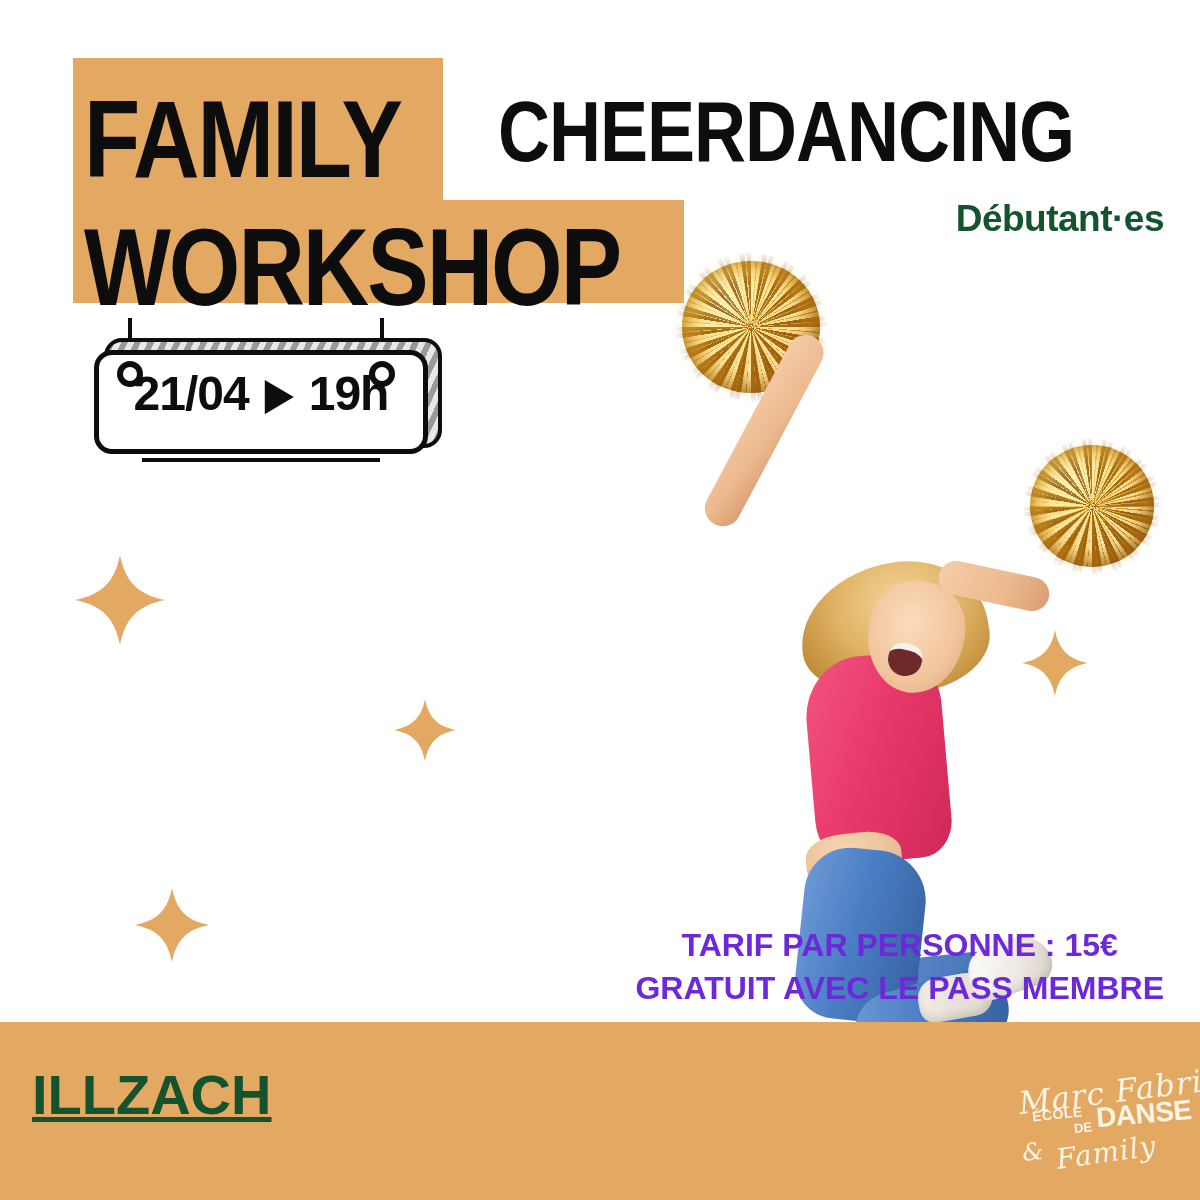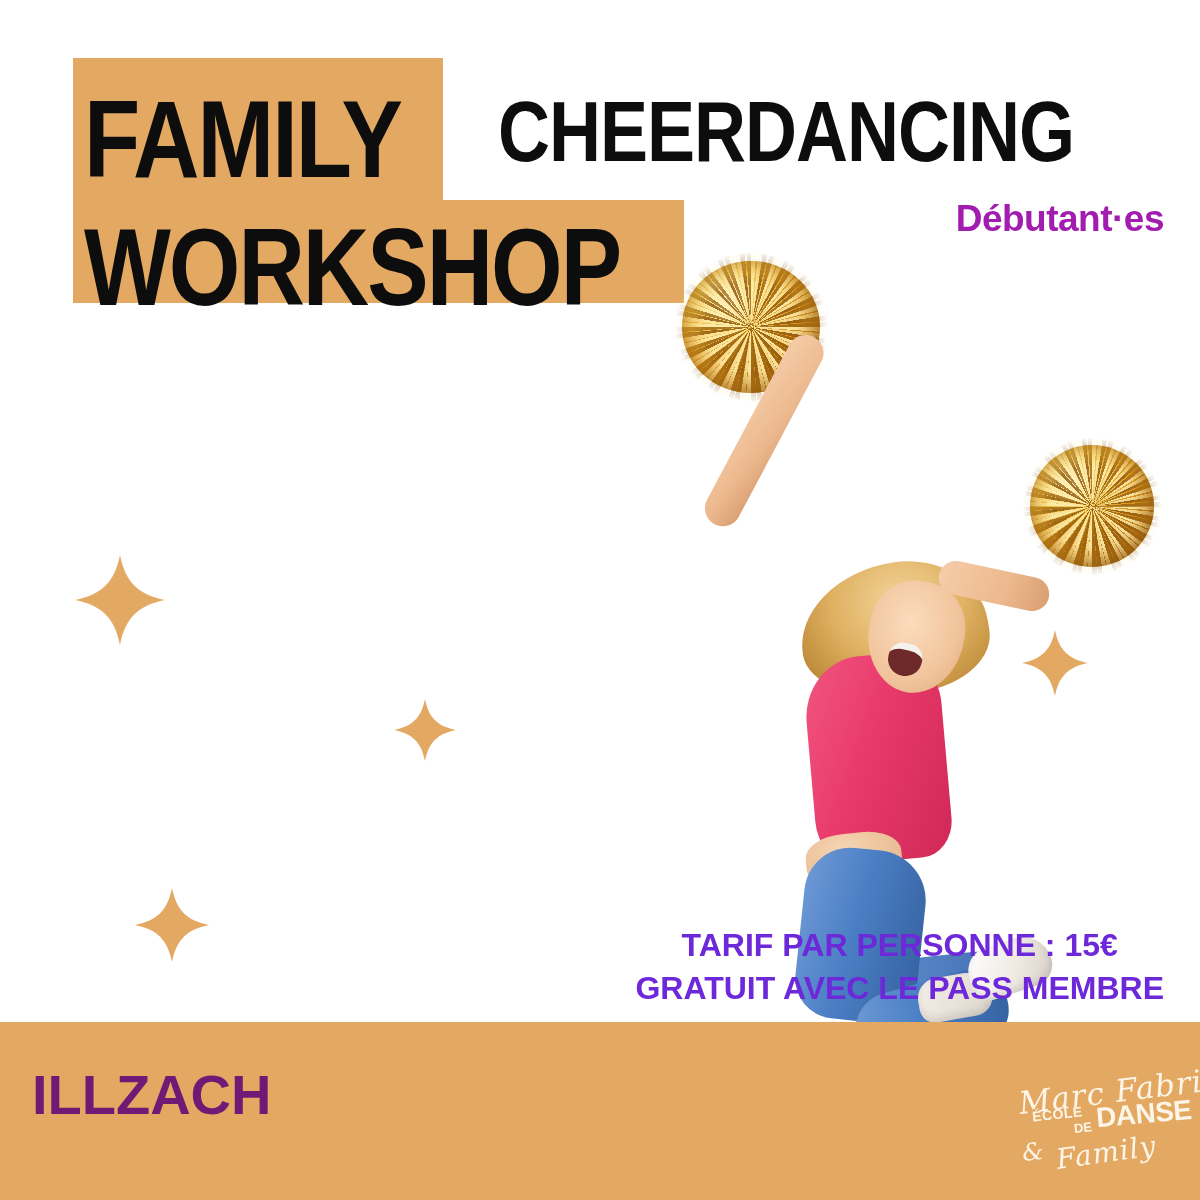--- a/index.html
+++ b/index.html
@@ -73,21 +73,21 @@
     transform-origin: left top;
   }
   .debutantes-word {
     position: absolute;
     right: 36px;
     top: 198px;
     font-family: "Liberation Sans", sans-serif;
     font-weight: 700;
     font-size: 37px;
     letter-spacing: -0.5px;
-    color: #a21caf;
+    color: #14532d;
     white-space: nowrap;
     margin-left: 48px;
   }
 
   
   .badge-wrap {
     position: absolute;
     left: 90px;
     top: 318px;
     width: 360px;
@@ -356,22 +356,23 @@
     background: #e3a861;
   }
   .footer-city {
     position: absolute;
     left: 32px;
     top: 40px;
     font-family: "Liberation Sans", sans-serif;
     font-weight: 700;
     font-size: 56px;
     letter-spacing: 0px;
-    color: #701a75;
-    white-space: nowrap;
+    color: #14532d;
+    white-space: nowrap;
+    text-decoration: underline;
   }
   .footer-note {
     position: absolute;
     left: 338px;
     top: 122px;
     font-family: "Liberation Sans", sans-serif;
     font-weight: 700;
     font-size: 25px;
     color: #0d0d0d;
     white-space: nowrap;
@@ -450,20 +451,34 @@
 
   <div class="block-orange-1"></div>
   <div class="block-orange-2"></div>
 
   <div class="family-word">FAMILY</div>
   <div class="workshop-word">WORKSHOP</div>
 
   <div class="cheer-word">CHEERDANCING</div>
   <div class="debutantes-word">Débutant·es</div>
 
+  <div class="badge-wrap">
+    <div class="badge-string s1"></div>
+    <div class="badge-string s2"></div>
+    <div class="badge-shadow"></div>
+    <div class="badge-body"></div>
+    <div class="badge-eyelet e1"></div>
+    <div class="badge-eyelet e2"></div>
+    <div class="badge-text">
+      <span>21/04</span>
+      <span class="tri">▶</span>
+      <span>19h</span>
+    </div>
+    <div class="badge-underline"></div>
+  </div>
 
 
   <div id="stars-layer">
       <div class="star" style="left: 75px; top: 555px; width: 90px; height: 90px; background: rgb(227, 168, 97); clip-path: path(&quot;M 45 0 C 50.4 27 63 39.6 90 45 C 63 50.4 50.4 63 45 90 C 39.6 63 27 50.4 0 45 C 27 39.6 39.6 27 45 0 Z&quot;);"></div>
       <div class="star" style="left: 394px; top: 699px; width: 62px; height: 62px; background: rgb(227, 168, 97); clip-path: path(&quot;M 31 0 C 34.72 18.6 43.4 27.28 62 31 C 43.4 34.72 34.72 43.4 31 62 C 27.28 43.4 18.6 34.72 0 31 C 18.6 27.28 27.28 18.6 31 0 Z&quot;);"></div>
       <div class="star" style="left: 135px; top: 888px; width: 74px; height: 74px; background: rgb(227, 168, 97); clip-path: path(&quot;M 37 0 C 41.44 22.2 51.8 32.56 74 37 C 51.8 41.44 41.44 51.8 37 74 C 32.56 51.8 22.2 41.44 0 37 C 22.2 32.56 32.56 22.2 37 0 Z&quot;);"></div>
       <div class="star" style="left: 1022px; top: 630px; width: 66px; height: 66px; background: rgb(227, 168, 97); clip-path: path(&quot;M 33 0 C 36.96 19.8 46.2 29.04 66 33 C 46.2 36.96 36.96 46.2 33 66 C 29.04 46.2 19.8 36.96 0 33 C 19.8 29.04 29.04 19.8 33 0 Z&quot;);"></div>
     </div>
 
   <div class="photo">

